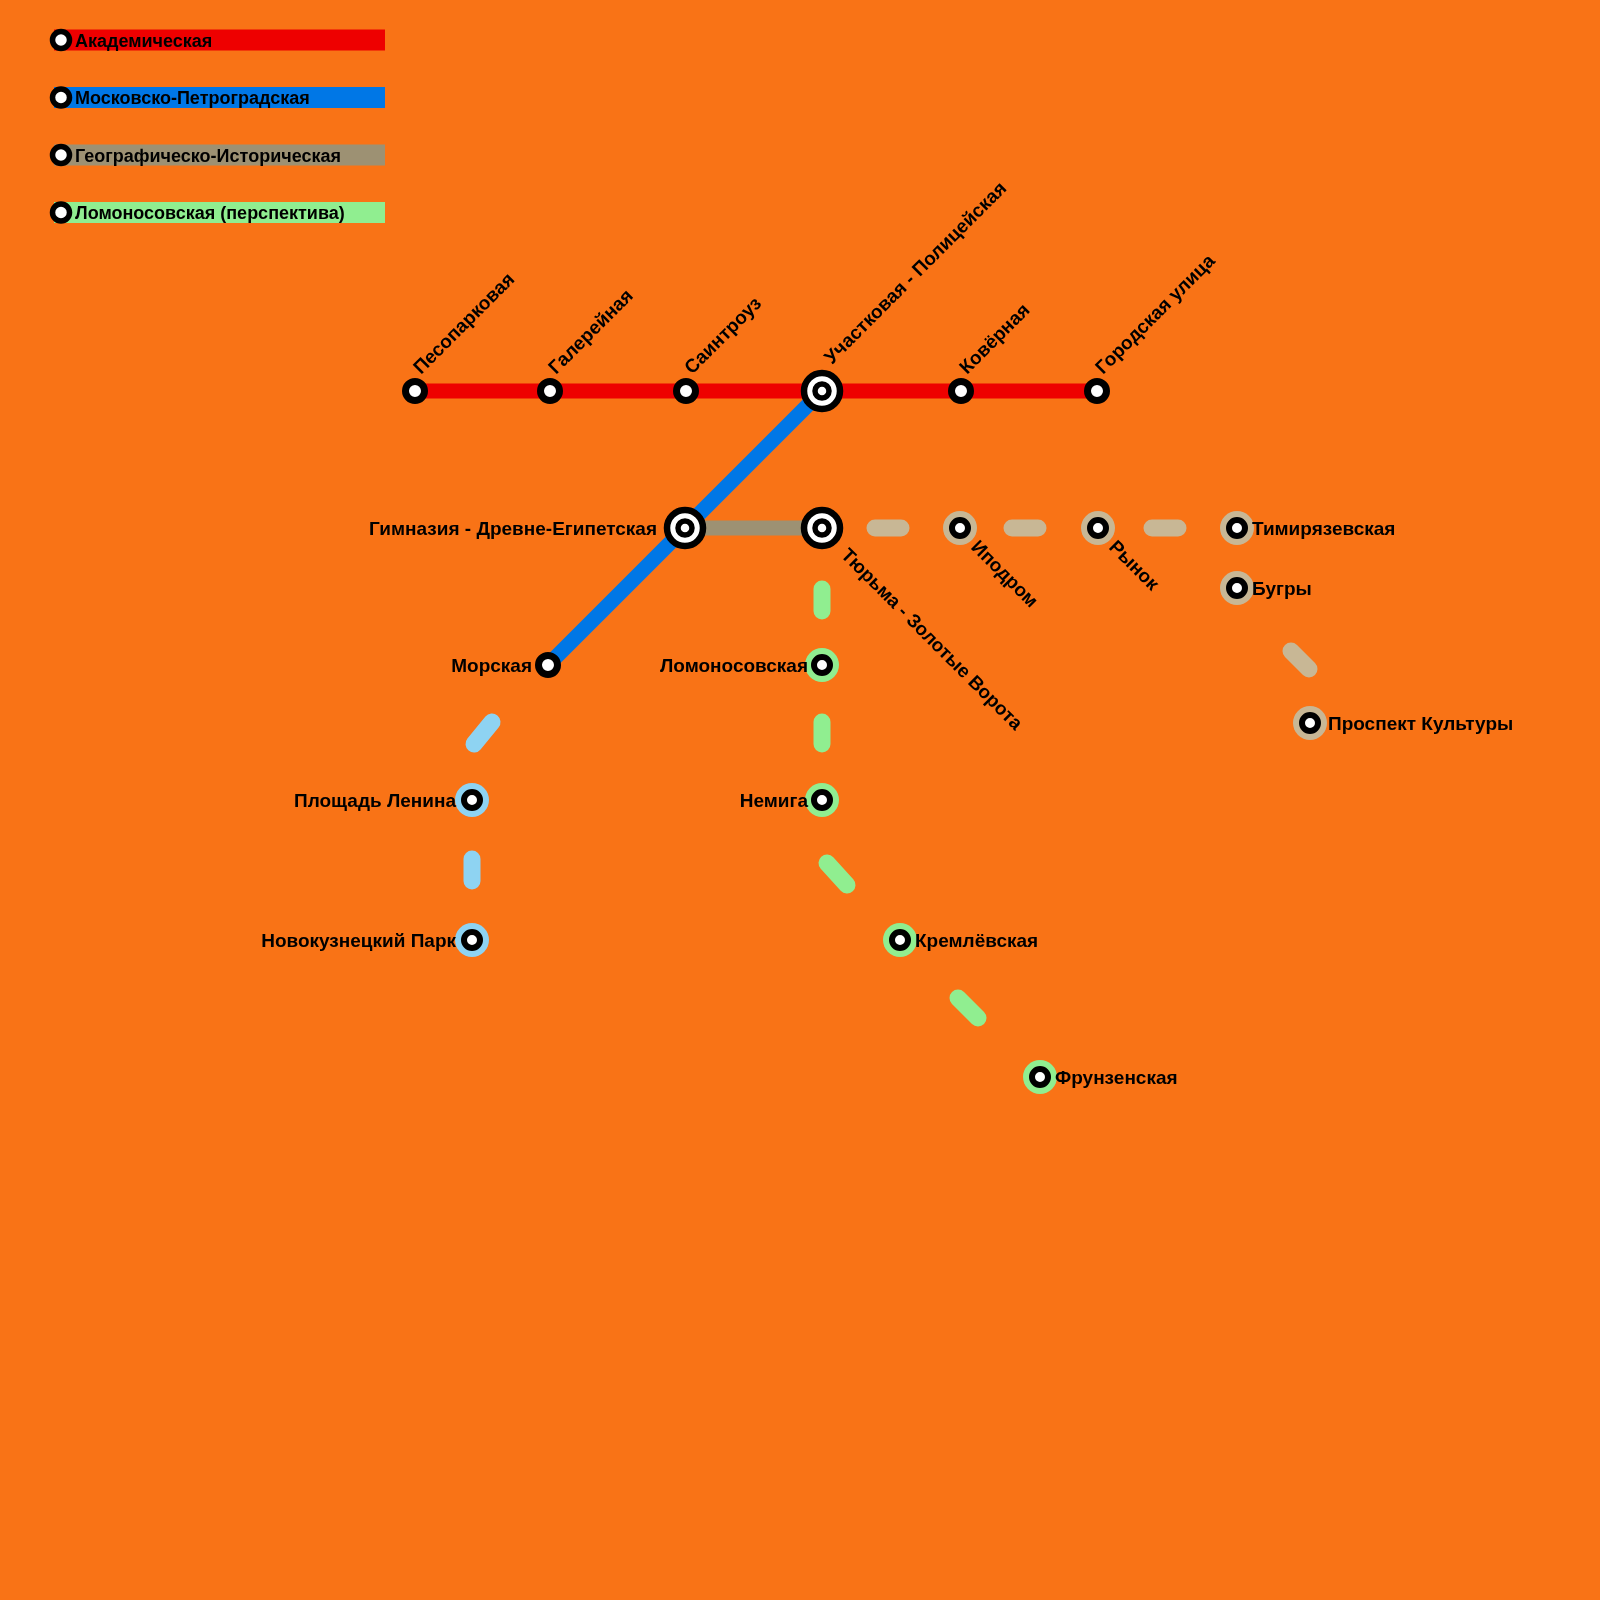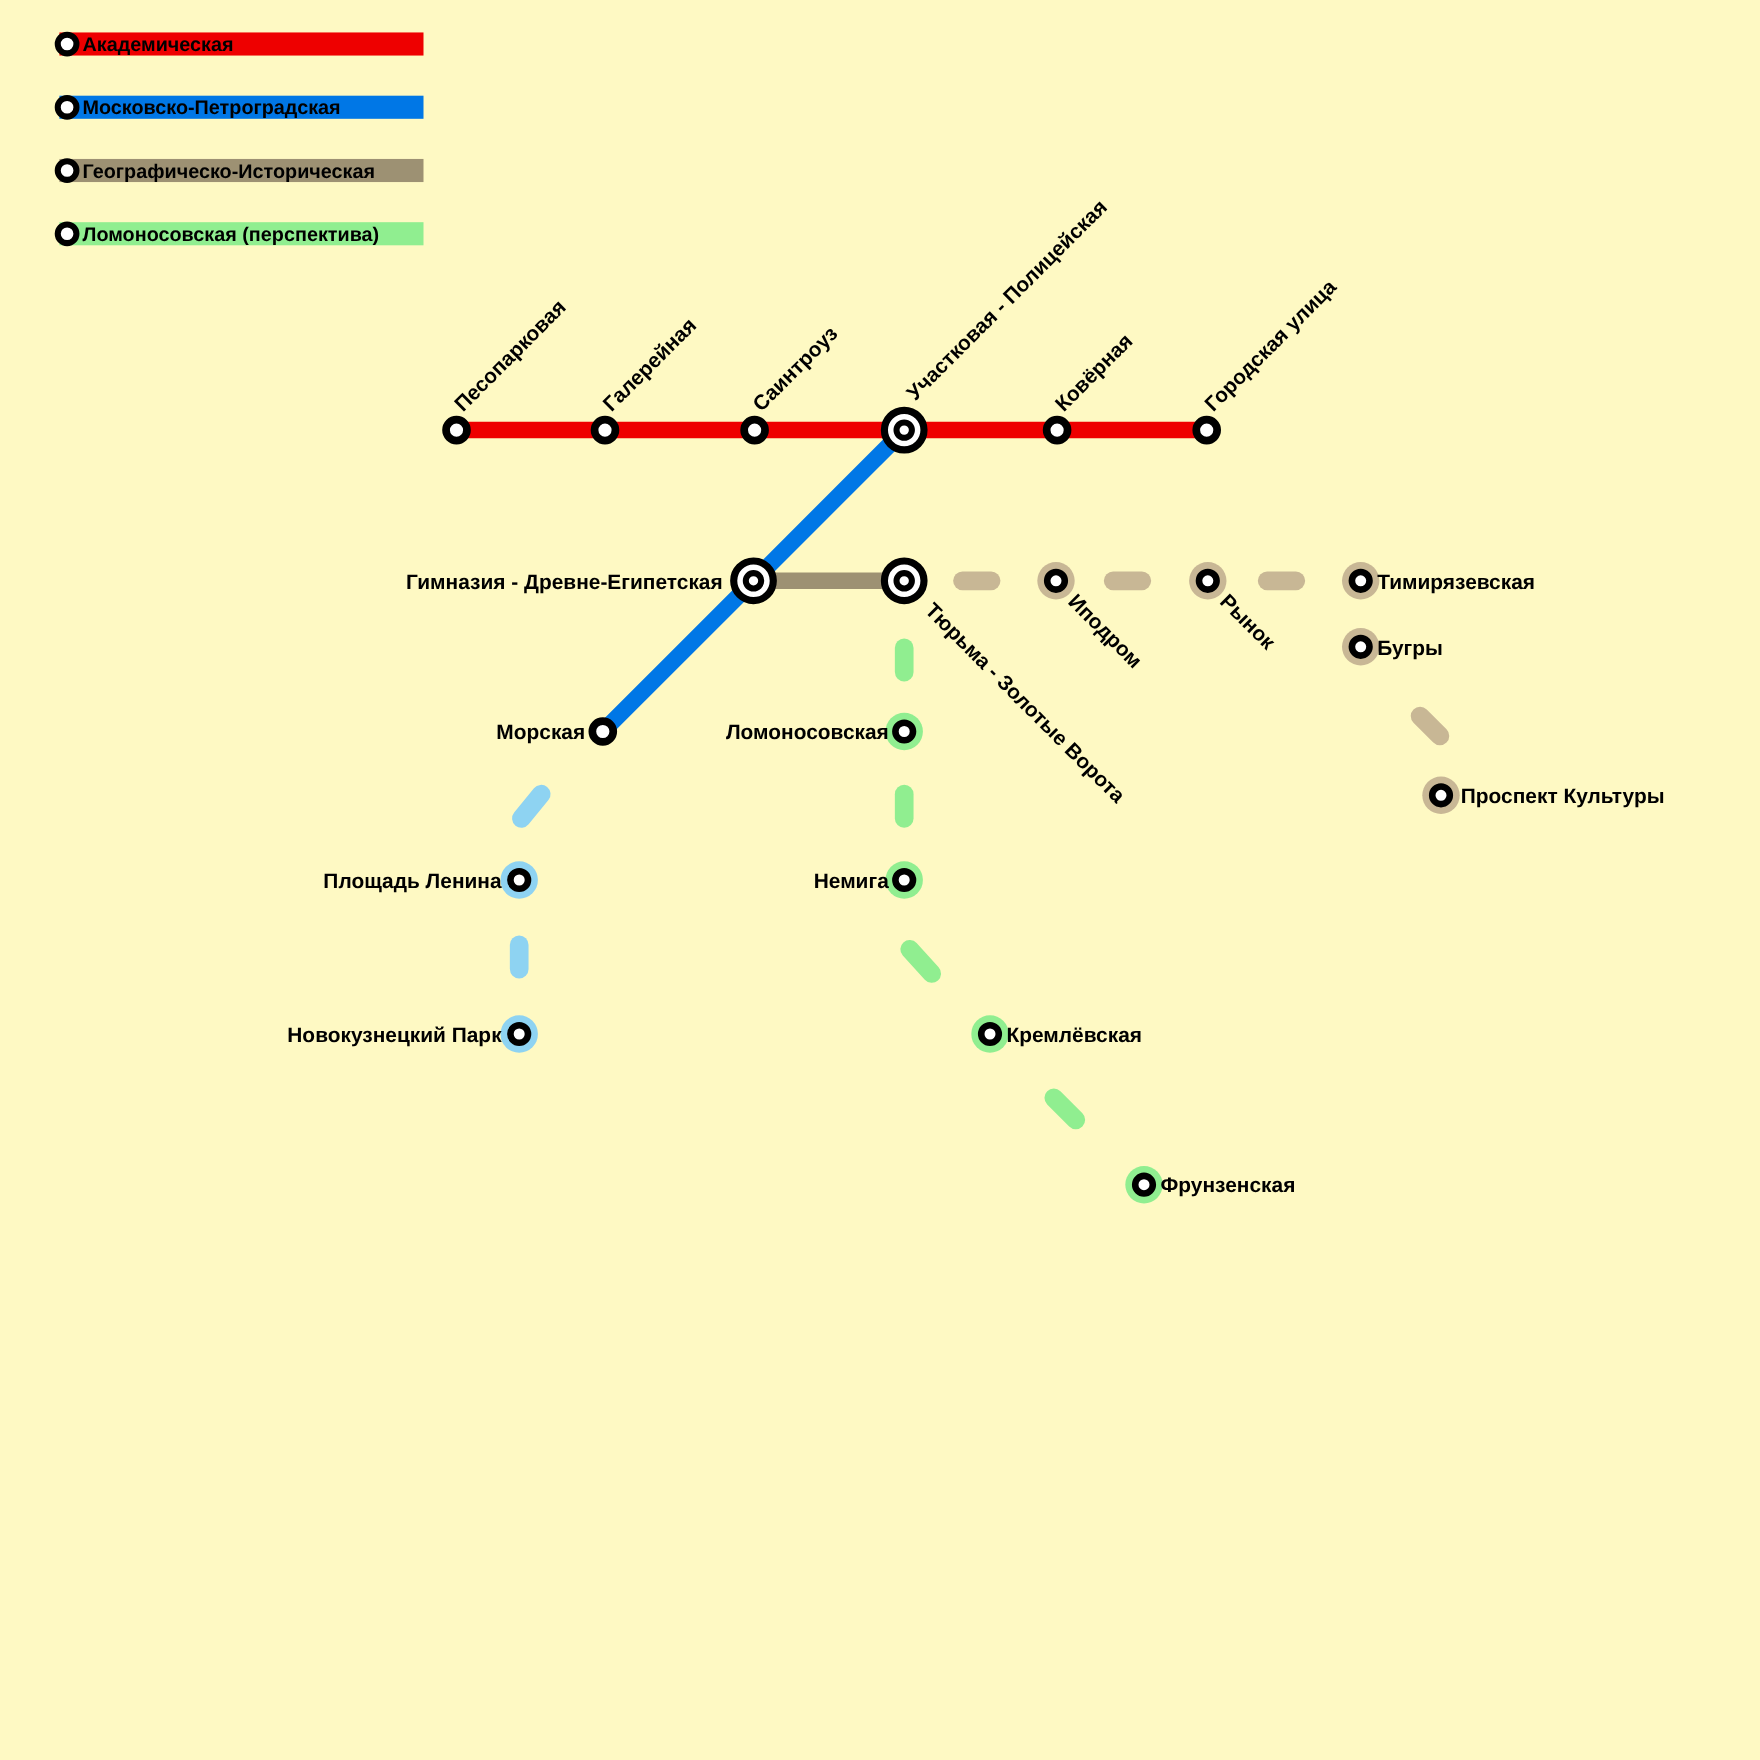--- a/index.html
+++ b/index.html
@@ -4,21 +4,21 @@
   <style>
     html, body {
       margin: 0;
       padding: 0;
       background: #ffffff;
     }
     #canvas {
       position: relative;
       width: 1600px;
       height: 1600px;
-      background: #fef9c3;
+      background: #f97316;
       overflow: hidden;
     }
     svg {
       display: block;
     }
     svg text {
       font-family: "Liberation Sans", "DejaVu Sans", sans-serif;
       font-weight: bold;
       fill: #000000;
     }

